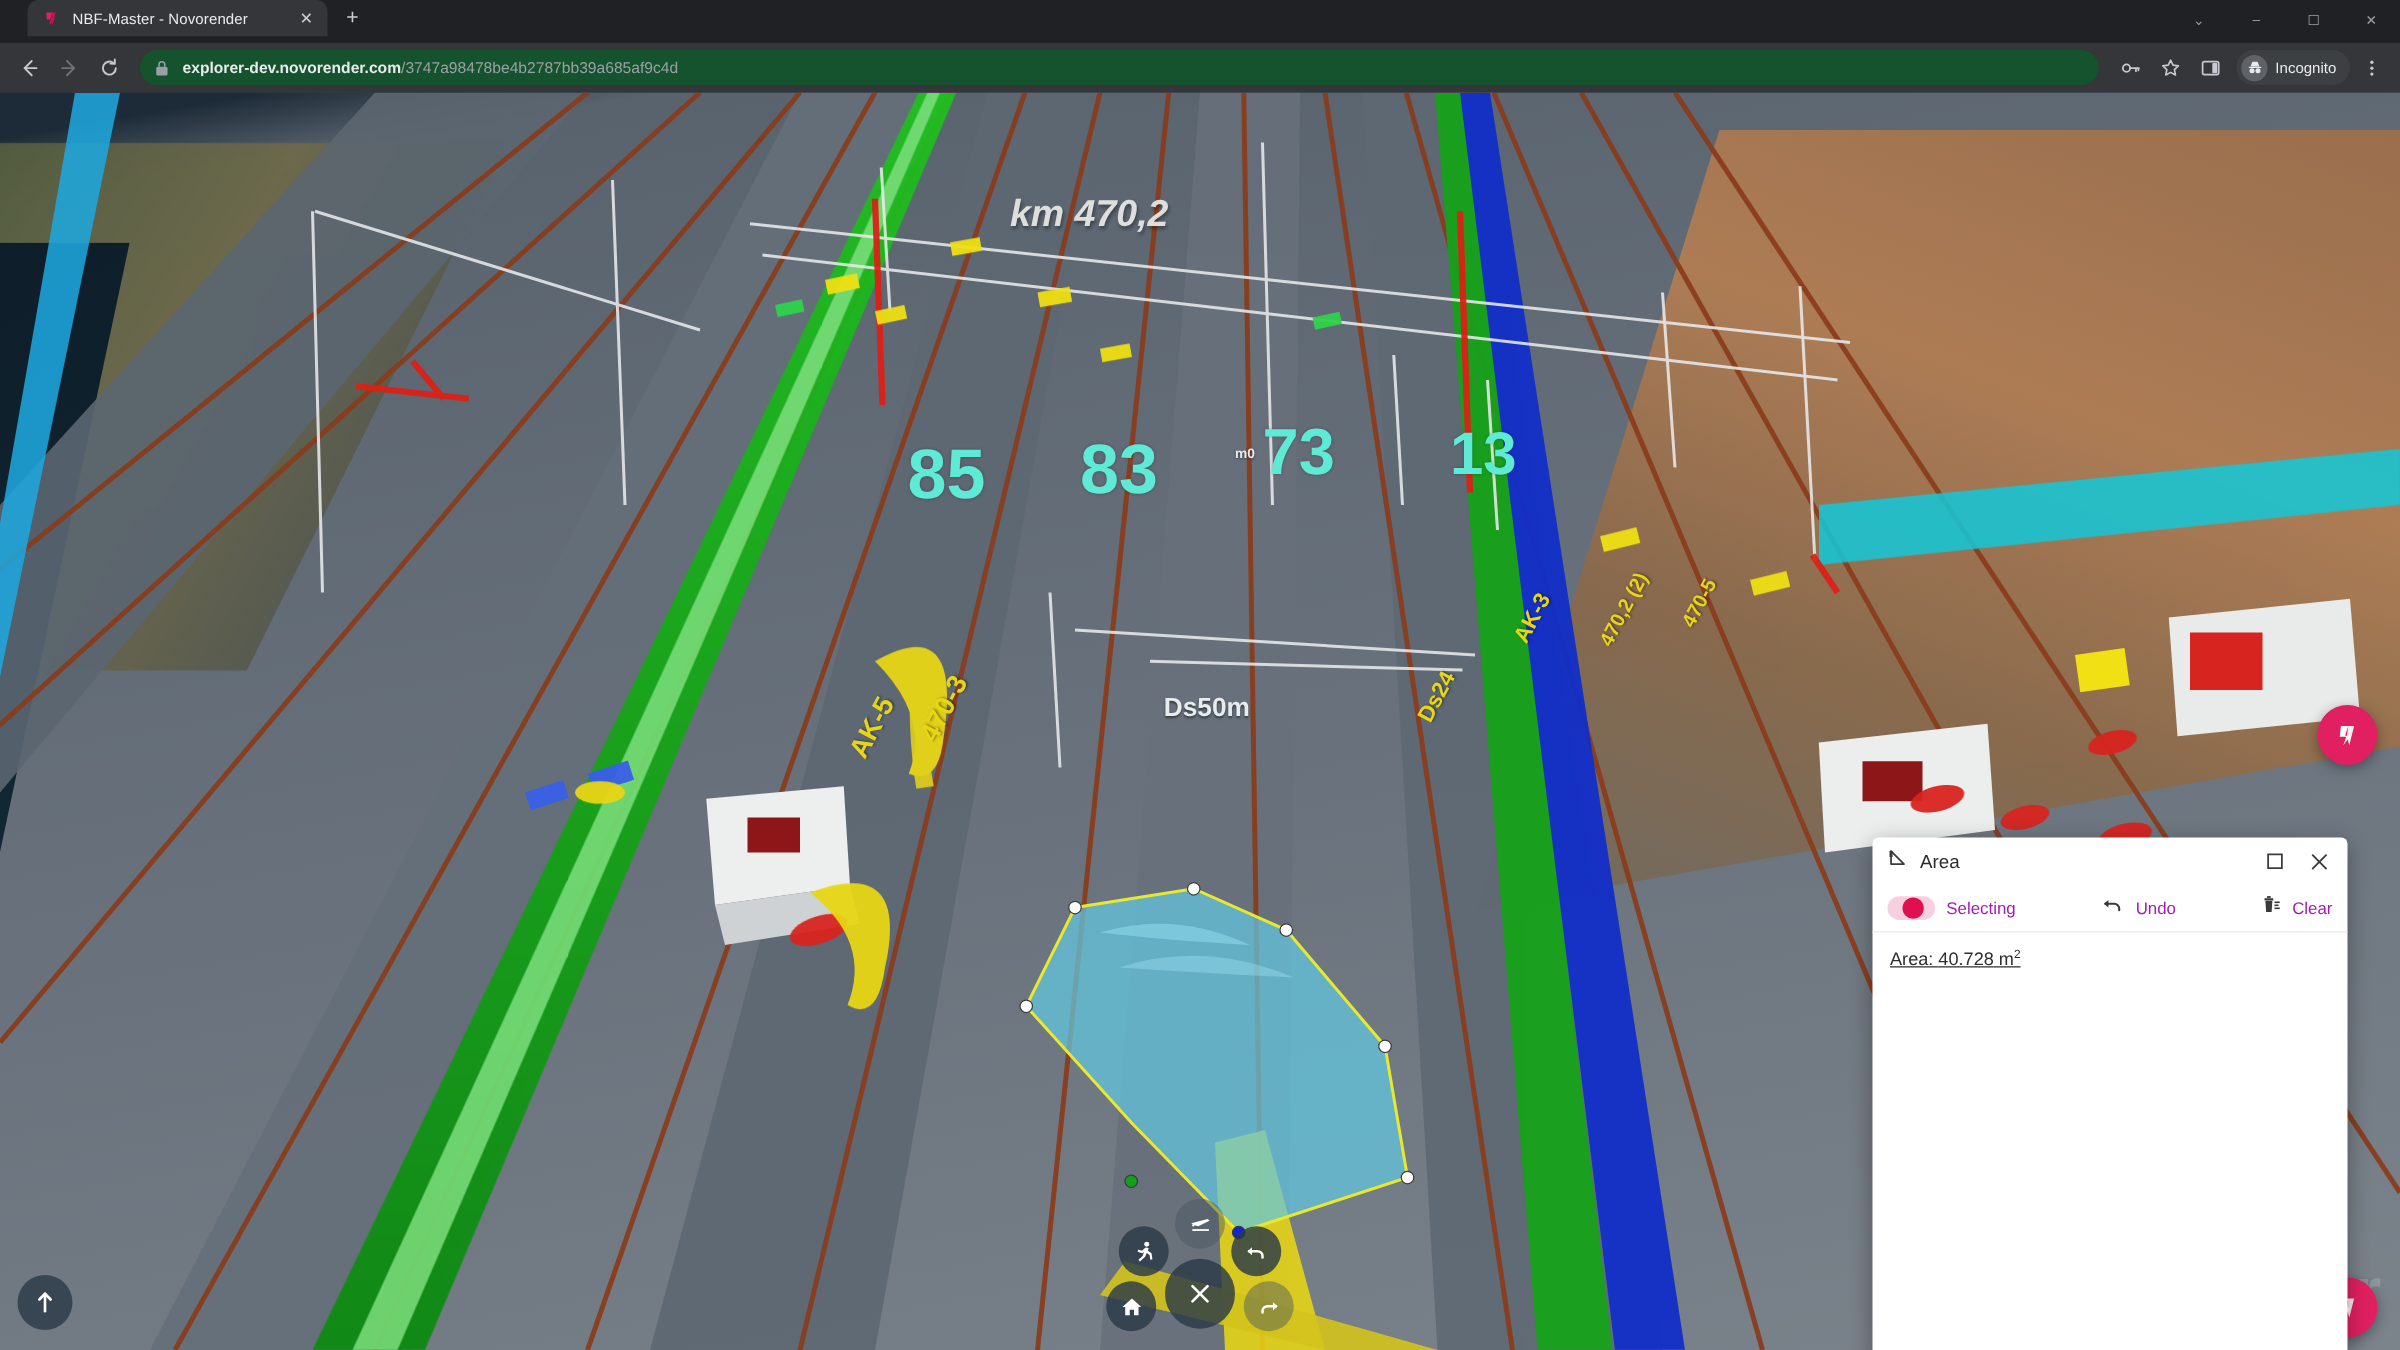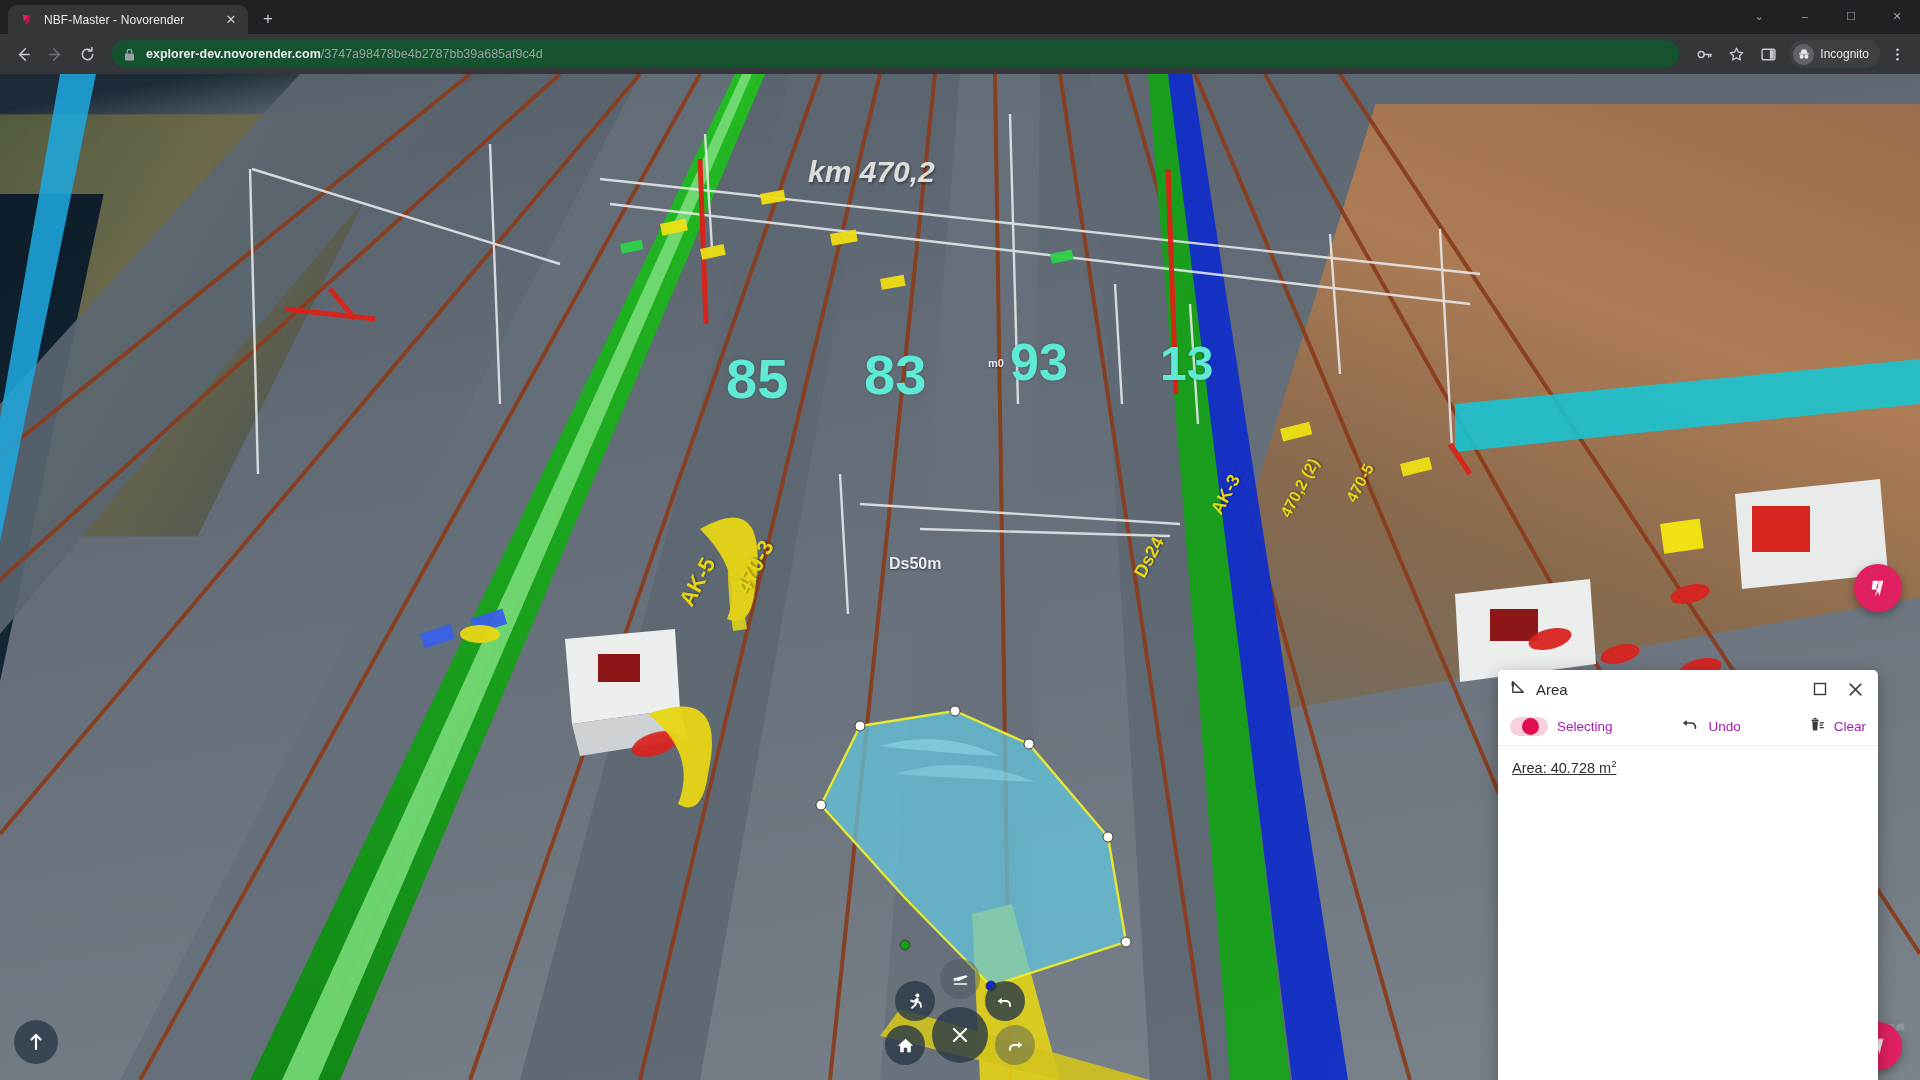--- a/index.html
+++ b/index.html
@@ -4,21 +4,21 @@
 <style>
   * { margin:0; padding:0; box-sizing:border-box; }
   html,body { width:1920px; height:1080px; overflow:hidden; background:#202124;
               font-family:"Liberation Sans", sans-serif; }
 
   
   .browser { position:absolute; inset:0; display:flex; flex-direction:column; }
 
   .titlebar { height:34px; background:#202124; display:flex; align-items:flex-end;
               position:relative; flex:none; }
-  .tabstrip { display:flex; align-items:flex-end; height:34px; padding-left:8px; }
+  .tabstrip { display:flex; align-items:flex-start; height:34px; padding-left:22px; }
   .tab { display:flex; align-items:center; height:29px; background:#35363a;
          border-radius:9px 9px 0 0; padding:0 8px 0 12px; min-width:240px; gap:8px;
          position:relative; }
   .tab-fav { width:16px; height:16px; flex:none; display:flex; align-items:center; justify-content:center;}
   .tab-title { color:#e8eaed; font-size:12px; white-space:nowrap; overflow:hidden;
                text-overflow:ellipsis; flex:1; letter-spacing:.1px; }
   .tab-close { width:18px; height:18px; display:flex; align-items:center; justify-content:center;
                color:#c9ccd0; font-size:13px; border-radius:50%; flex:none; }
   .newtab { width:28px; height:28px; margin-left:6px; margin-bottom:1px; color:#c9ccd0;
             display:flex; align-items:center; justify-content:center; font-size:17px;
@@ -333,26 +333,26 @@
         <g fill="#e8d615" opacity=".95">
           <path d="M700 455 q70 -40 55 60 q-4 40 -28 30 q18 -45 -27 -90 Z"></path>
           <path d="M648 640 q80 -30 60 60 q-6 44 -30 30 q20 -50 -30 -90 Z"></path>
           <path d="M745 455 q-6 60 2 100 l-14 2 q-8 -50 -4 -104 Z" opacity=".9"></path>
           <ellipse cx="480" cy="560" rx="20" ry="9"></ellipse>
         </g>
       </svg>
 
       <div class="scene-label trk-num" style="left:726px;top:272px;font-size:56px">85</div>
       <div class="scene-label trk-num" style="left:864px;top:268px;font-size:56px">83</div>
-      <div class="scene-label trk-num" style="left:1010px;top:258px;font-size:52px">93</div>
+      <div class="scene-label trk-num" style="left:1010px;top:258px;font-size:52px">73</div>
       <div class="scene-label trk-num" style="left:1160px;top:262px;font-size:48px">13</div>
 
       <div class="scene-label km-small" style="left:808px;top:81px;font-size:30px">km 470,2</div>
 
-      <div class="scene-label small-white" style="left:889px;top:481px;font-size:16px">Ds50m</div>
+      <div class="scene-label small-white" style="left:931px;top:481px;font-size:21px">Ds50m</div>
       <div class="scene-label small-white" style="left:988px;top:283px;font-size:11px">m0</div>
 
       <div class="scene-label" style="left:672px;top:495px;font-size:22px;color:#e8d615;
            transform:rotate(-62deg);font-weight:700;text-shadow:1px 1px 2px rgba(0,0,0,.4)">AK-5</div>
       <div class="scene-label" style="left:727px;top:480px;font-size:22px;color:#e8d615;
            transform:rotate(-62deg);font-weight:700;text-shadow:1px 1px 2px rgba(0,0,0,.4)">470-3</div>
       <div class="scene-label" style="left:1128px;top:473px;font-size:18px;color:#e8d615;
            transform:rotate(-62deg);font-weight:700;text-shadow:1px 1px 2px rgba(0,0,0,.4)">Ds24</div>
       <div class="scene-label" style="left:1205px;top:410px;font-size:18px;color:#e8d615;
            transform:rotate(-62deg);font-weight:700;text-shadow:1px 1px 2px rgba(0,0,0,.4)">AK-3</div>

